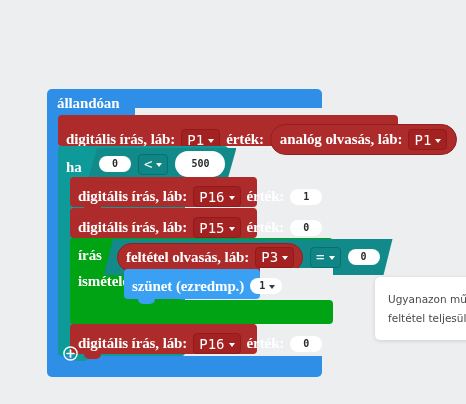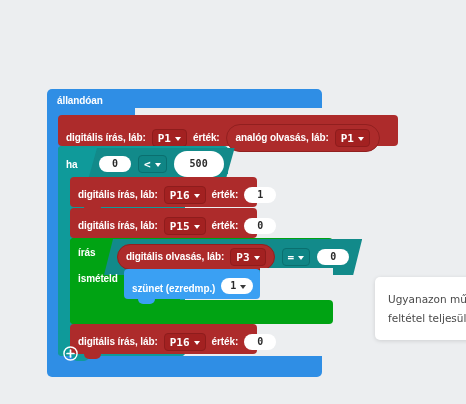--- a/index.html
+++ b/index.html
@@ -40,37 +40,37 @@
     background-position: 7px 9.5px, 9.5px 6px;
     background-repeat: repeat;
     pointer-events: none;
   }
 
   .layer { position: absolute; }
 
   
   .btext {
     color: #ffffff;
-    font-family: Liberation Sans, sans-serif;
-    font-size: 10px;
+    font-family: Liberation Serif, serif;
+    font-size: 15px;
     font-weight: bold;
     letter-spacing: -0.1px;
     white-space: nowrap;
     line-height: 1;
   }
 
   
   .chip {
     display: inline-flex;
     align-items: center;
     gap: 3px;
     border-radius: 4px;
     padding: 2.5px 5px;
-    font-size: 11px;
-    font-weight: bold;
+    font-size: 14px;
+    font-weight: normal;
     white-space: nowrap;
     line-height: 1;
     justify-content: center;
   }
   .chip-dark-red { background: #a32121; color: #fff; border: 1px solid #8e1c1c; }
   .chip-teal     { background: #128a8a; color: #fff; border: 1px solid #0d7070; }
 
   .num {
     display: inline-flex;
     align-items: center;
@@ -235,21 +235,21 @@
   <div class="layer blk-green rnd4" style="left:70px; top:238px; width:110px; height:86px;"></div>
   <div class="layer blk-green" style="left:70px; top:238px; width:263px; height:30px; border-radius:4px 4px 0 0;"></div>
   <div class="layer blk-green rnd4" style="left:70px; top:300px; width:263px; height:24px;"></div>
   <div class="notch blk-green down" style="left:84px; top:324px;"></div>
 
   <div class="layer btext" style="left:78px; top:248px;">írás</div>
 
   <div class="hexwrap" style="left:104px; top:239px;">
     <div class="hex" style="background:#128a8a; height:28px; padding-left:13px; padding-right:13px;">
       <span class="reporter" style="padding:3px 8px;">
-        <span class="btext">digitális olvasás, láb:</span>
+        <span class="btext">feltétel olvasás, láb:</span>
         <span class="chip chip-dark-red">
           <span>P3</span>
           <i class="caret"></i>
         </span>
       </span>
       <span class="chip chip-teal" style="background:#0f8585;border-color:#0a6f6f;">
         <span>=</span>
         <i class="caret"></i>
       </span>
       <span class="num num-sm">0</span>

